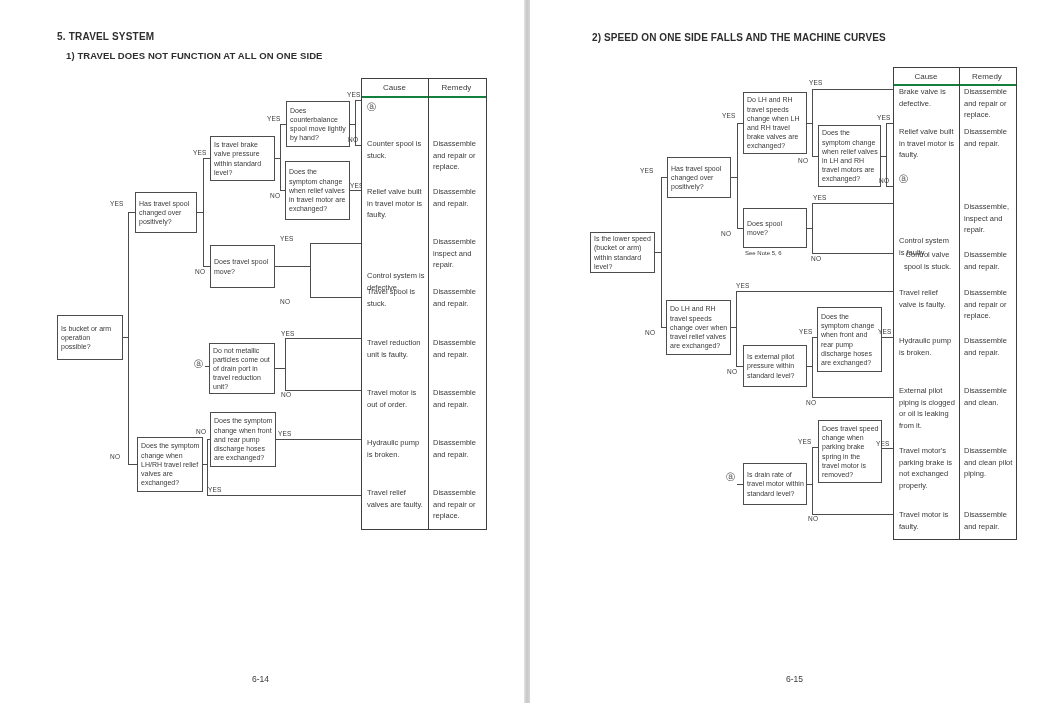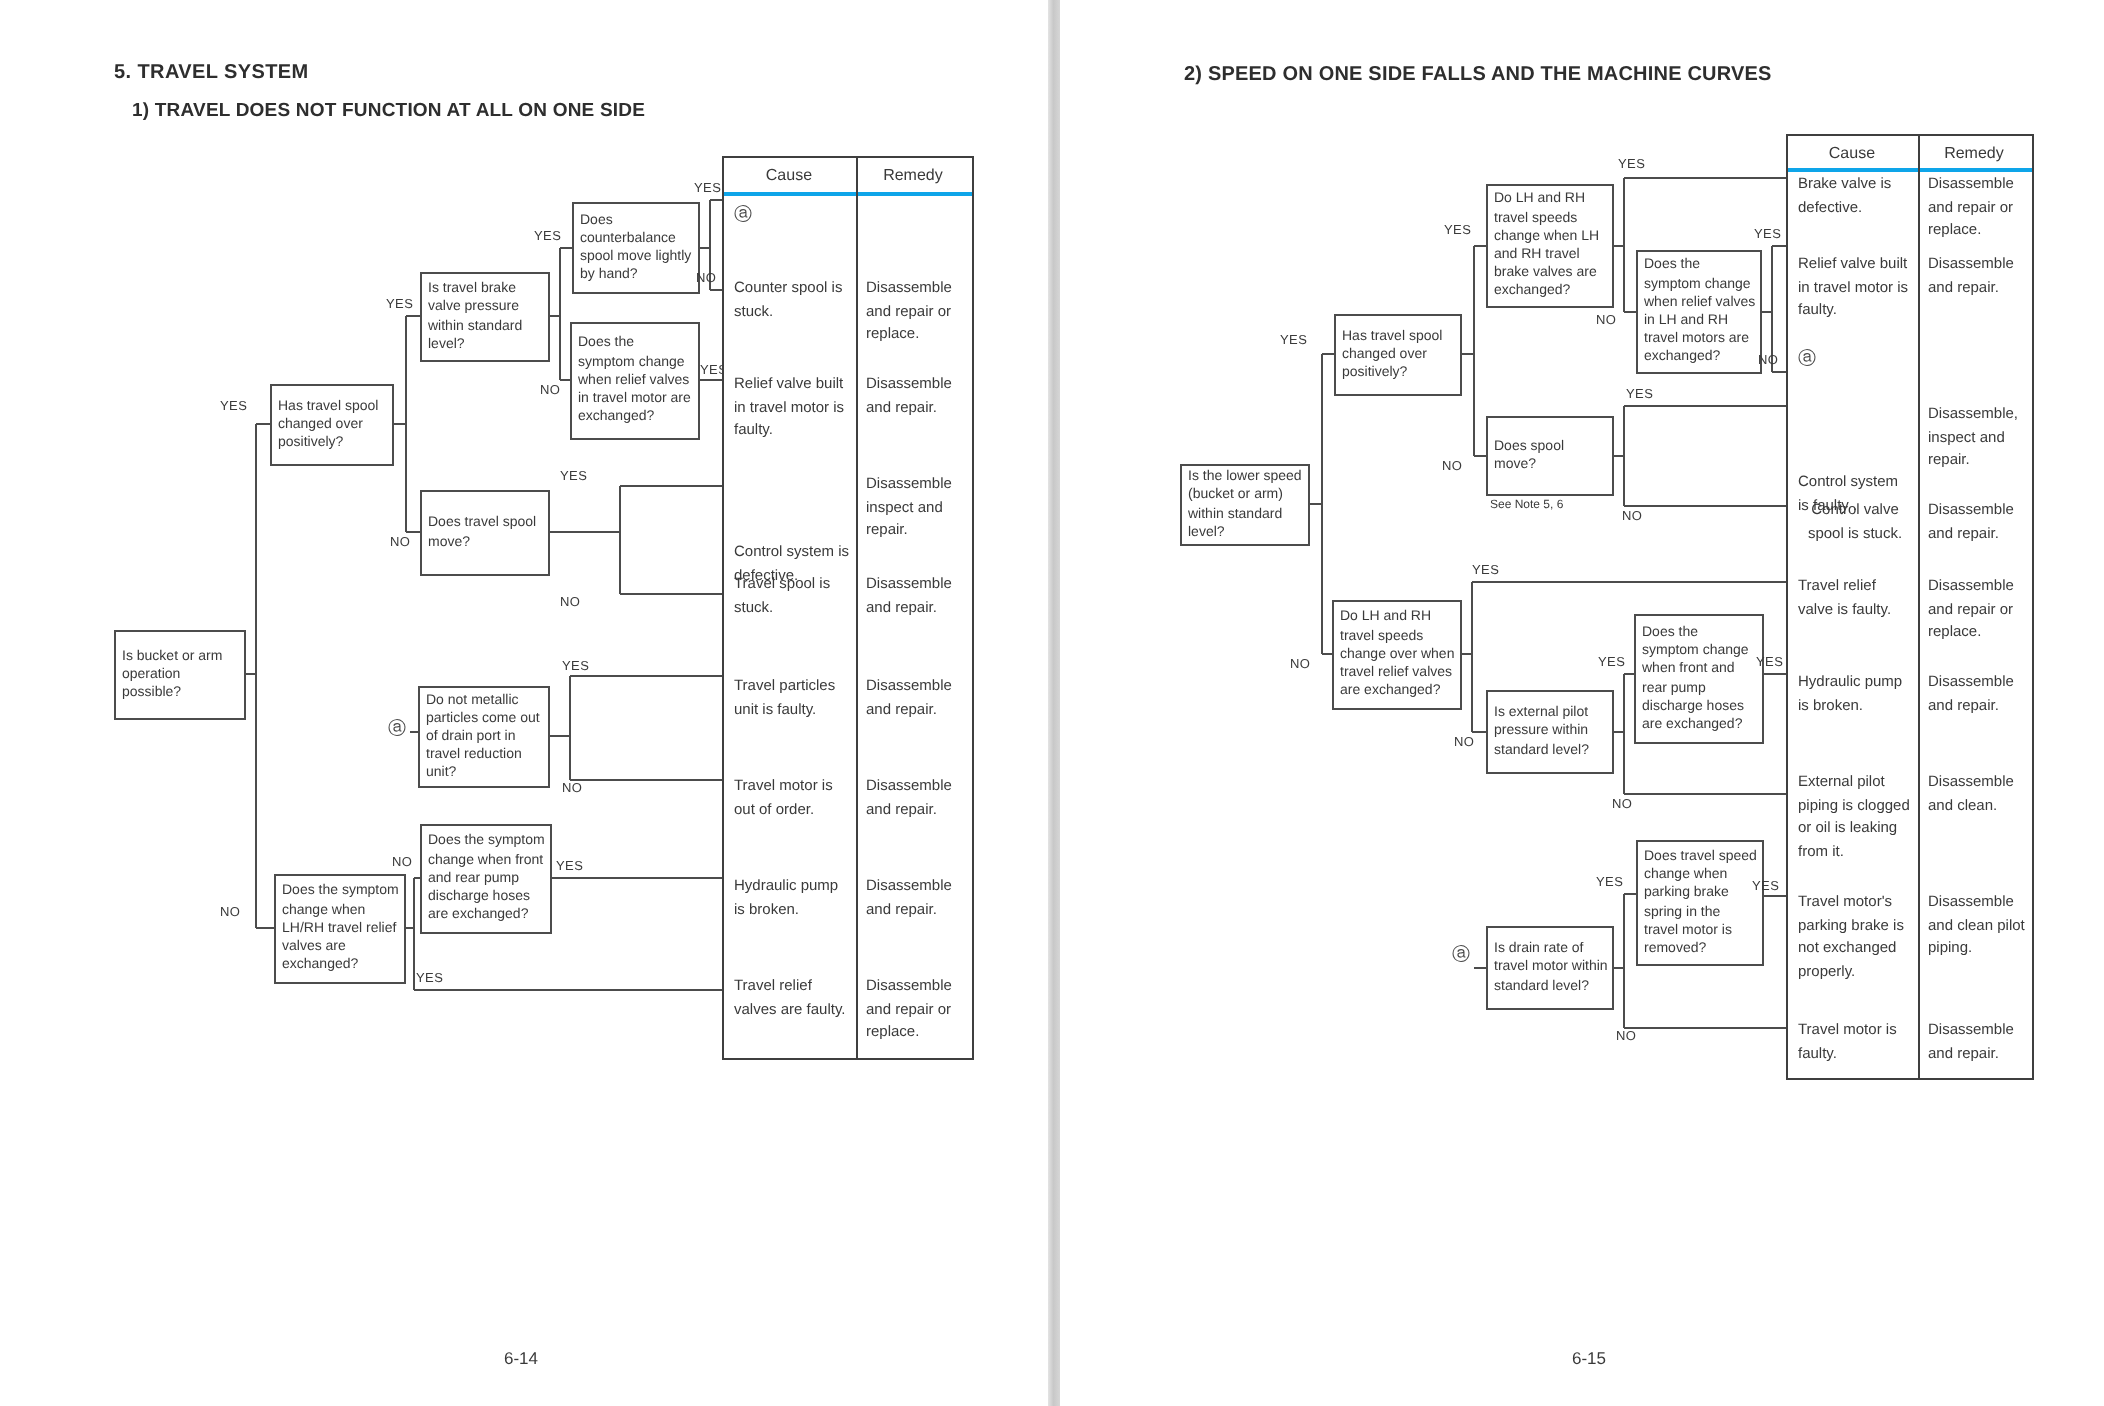--- a/index.html
+++ b/index.html
@@ -11,21 +11,21 @@
   .h2{position:absolute;font-size:9.5px;font-weight:bold;color:#2e2e2e;letter-spacing:.1px;white-space:nowrap;}
   .pagenum{position:absolute;font-size:8.5px;color:#3a3a3a;}
   svg.wires{position:absolute;left:0;top:0;width:1052px;height:703px;}
   .fbox{position:absolute;border:1px solid #4c4c4c;background:#fff;
         font-size:7px;line-height:9.2px;display:flex;align-items:center;
         padding:2px 2px 2px 3px;box-sizing:border-box;}
   .yn{position:absolute;font-size:6.5px;line-height:7px;color:#3a3a3a;letter-spacing:.2px;}
   .marker{position:absolute;font-size:9px;line-height:9px;color:#4a4a4a;}
   .note{position:absolute;font-size:6px;color:#3a3a3a;white-space:nowrap;}
   .ctable{position:absolute;border:1.4px solid #3f3f3f;box-sizing:border-box;background:#fff;}
-  .ctable .thead{position:absolute;left:0;top:0;width:100%;border-bottom:2px solid #0ea5e9;box-sizing:border-box;display:flex;}
+  .ctable .thead{position:absolute;left:0;top:0;width:100%;border-bottom:2px solid #15803d;box-sizing:border-box;display:flex;}
   .ctable .th{font-size:8px;color:#3a3a3a;display:flex;align-items:center;justify-content:center;box-sizing:border-box;}
   .ctable .vline{position:absolute;top:0;bottom:0;width:1px;background:#3f3f3f;}
   .cell{position:absolute;font-size:7.5px;line-height:11.5px;color:#3a3a3a;}
   .tmark{position:absolute;font-size:9px;color:#4a4a4a;}
 </style>
 </head>
 <body>
 
 <div class="sheet">
 
@@ -98,21 +98,21 @@
     <span class="tmark" style="left:5px;top:22px;">ⓐ</span>
 
     <div class="cell" style="left:5px;top:59px;width:58px;">Counter spool is stuck.</div>
     <div class="cell" style="left:71px;top:59px;width:52px;">Disassemble and repair or replace.</div>
     <div class="cell" style="left:5px;top:107px;width:58px;">Relief valve built in travel motor is faulty.</div>
     <div class="cell" style="left:71px;top:107px;width:52px;">Disassemble and repair.</div>
     <div class="cell" style="left:5px;top:157px;width:58px;margin-top:34px;">Control system is defective.</div>
     <div class="cell" style="left:71px;top:157px;width:52px;">Disassemble inspect and repair.</div>
     <div class="cell" style="left:5px;top:207px;width:58px;">Travel spool is stuck.</div>
     <div class="cell" style="left:71px;top:207px;width:52px;">Disassemble and repair.</div>
-    <div class="cell" style="left:5px;top:258px;width:58px;">Travel particles unit is faulty.</div>
+    <div class="cell" style="left:5px;top:258px;width:58px;">Travel reduction unit is faulty.</div>
     <div class="cell" style="left:71px;top:258px;width:52px;">Disassemble and repair.</div>
     <div class="cell" style="left:5px;top:308px;width:58px;">Travel motor is out of order.</div>
     <div class="cell" style="left:71px;top:308px;width:52px;">Disassemble and repair.</div>
     <div class="cell" style="left:5px;top:358px;width:58px;">Hydraulic pump is broken.</div>
     <div class="cell" style="left:71px;top:358px;width:52px;">Disassemble and repair.</div>
     <div class="cell" style="left:5px;top:408px;width:58px;">Travel relief valves are faulty.</div>
     <div class="cell" style="left:71px;top:408px;width:52px;">Disassemble and repair or replace.</div>
   </div>
 
   <div class="pagenum" style="left:252px;top:674px;">6-14</div>

